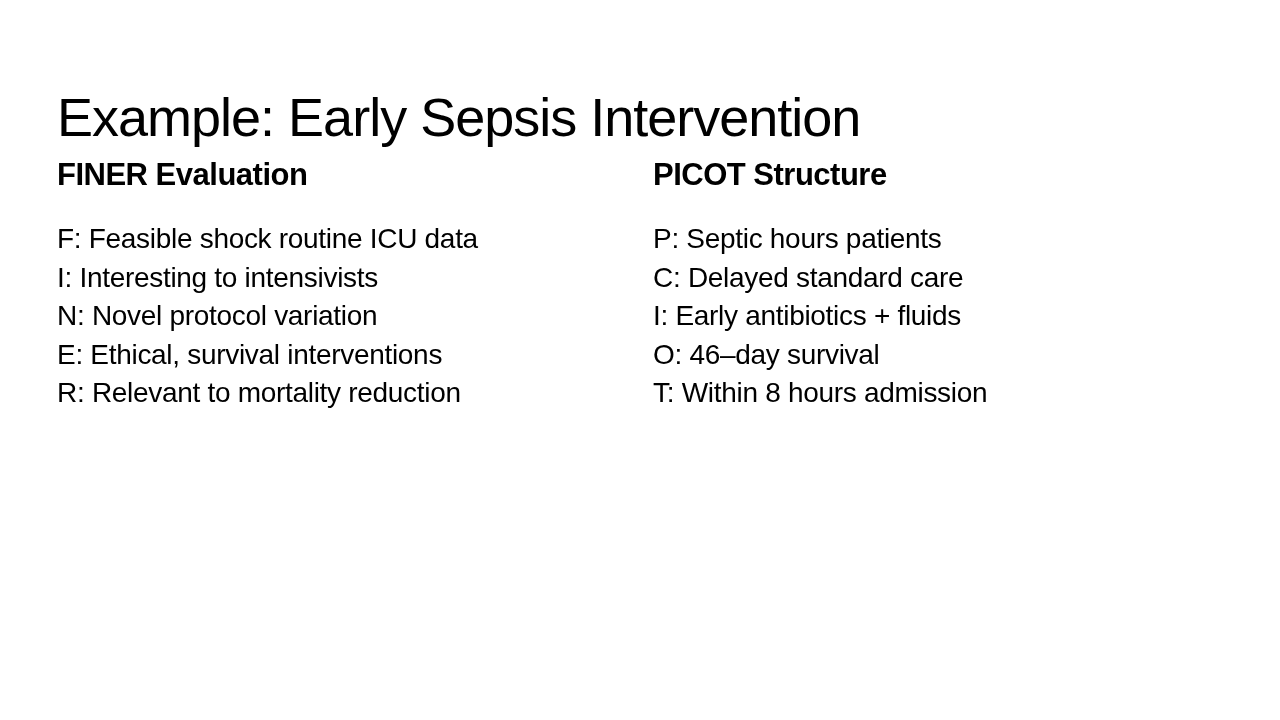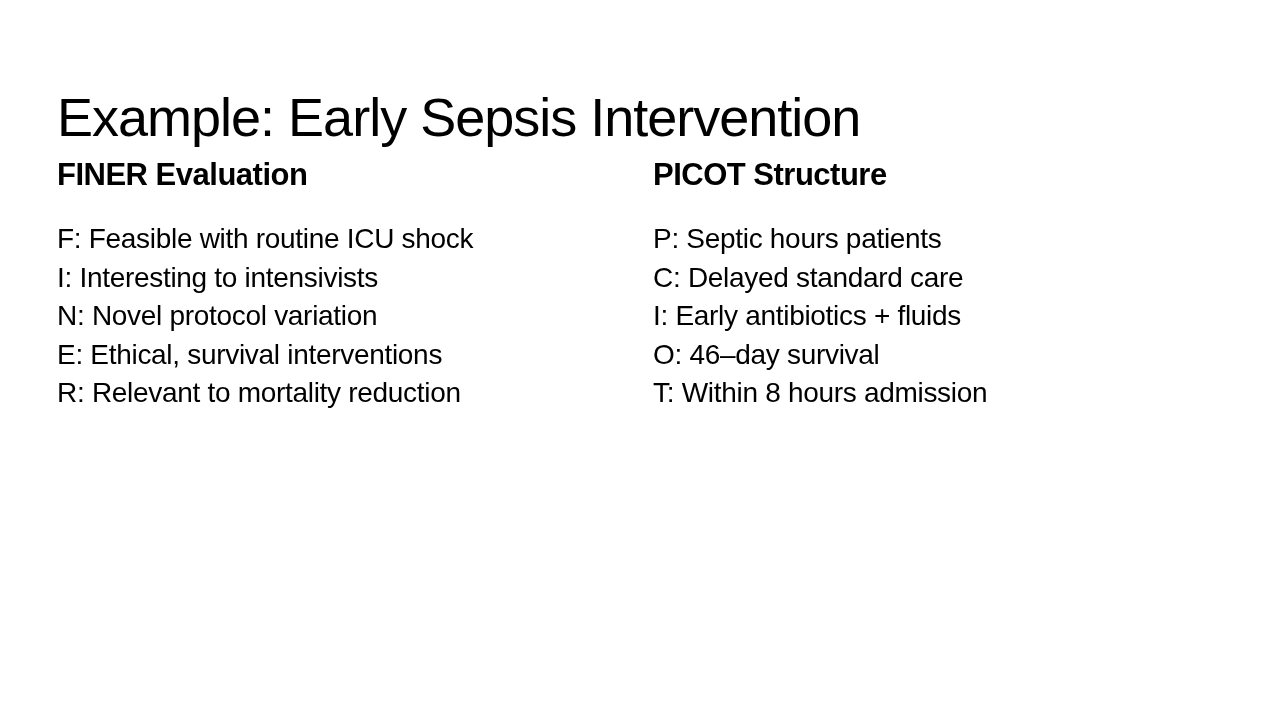--- a/index.html
+++ b/index.html
@@ -57,21 +57,21 @@
 </head>
 <body>
 
 <div class="slide">
 
   <h1 class="slide-title">Example: Early Sepsis Intervention</h1>
 
   <section class="column left">
     <h2 class="column-heading">FINER Evaluation</h2>
     <div class="column-body">
-      <div class="text-line">F: Feasible with routine ICU shock</div>
+      <div class="text-line">F: Feasible shock routine ICU data</div>
       <div class="text-line">I: Interesting to intensivists</div>
       <div class="text-line">N: Novel protocol variation</div>
       <div class="text-line">E: Ethical, survival interventions</div>
       <div class="text-line">R: Relevant to mortality reduction</div>
     </div>
   </section>
 
   <section class="column right">
     <h2 class="column-heading">PICOT Structure</h2>
     <div class="column-body">

